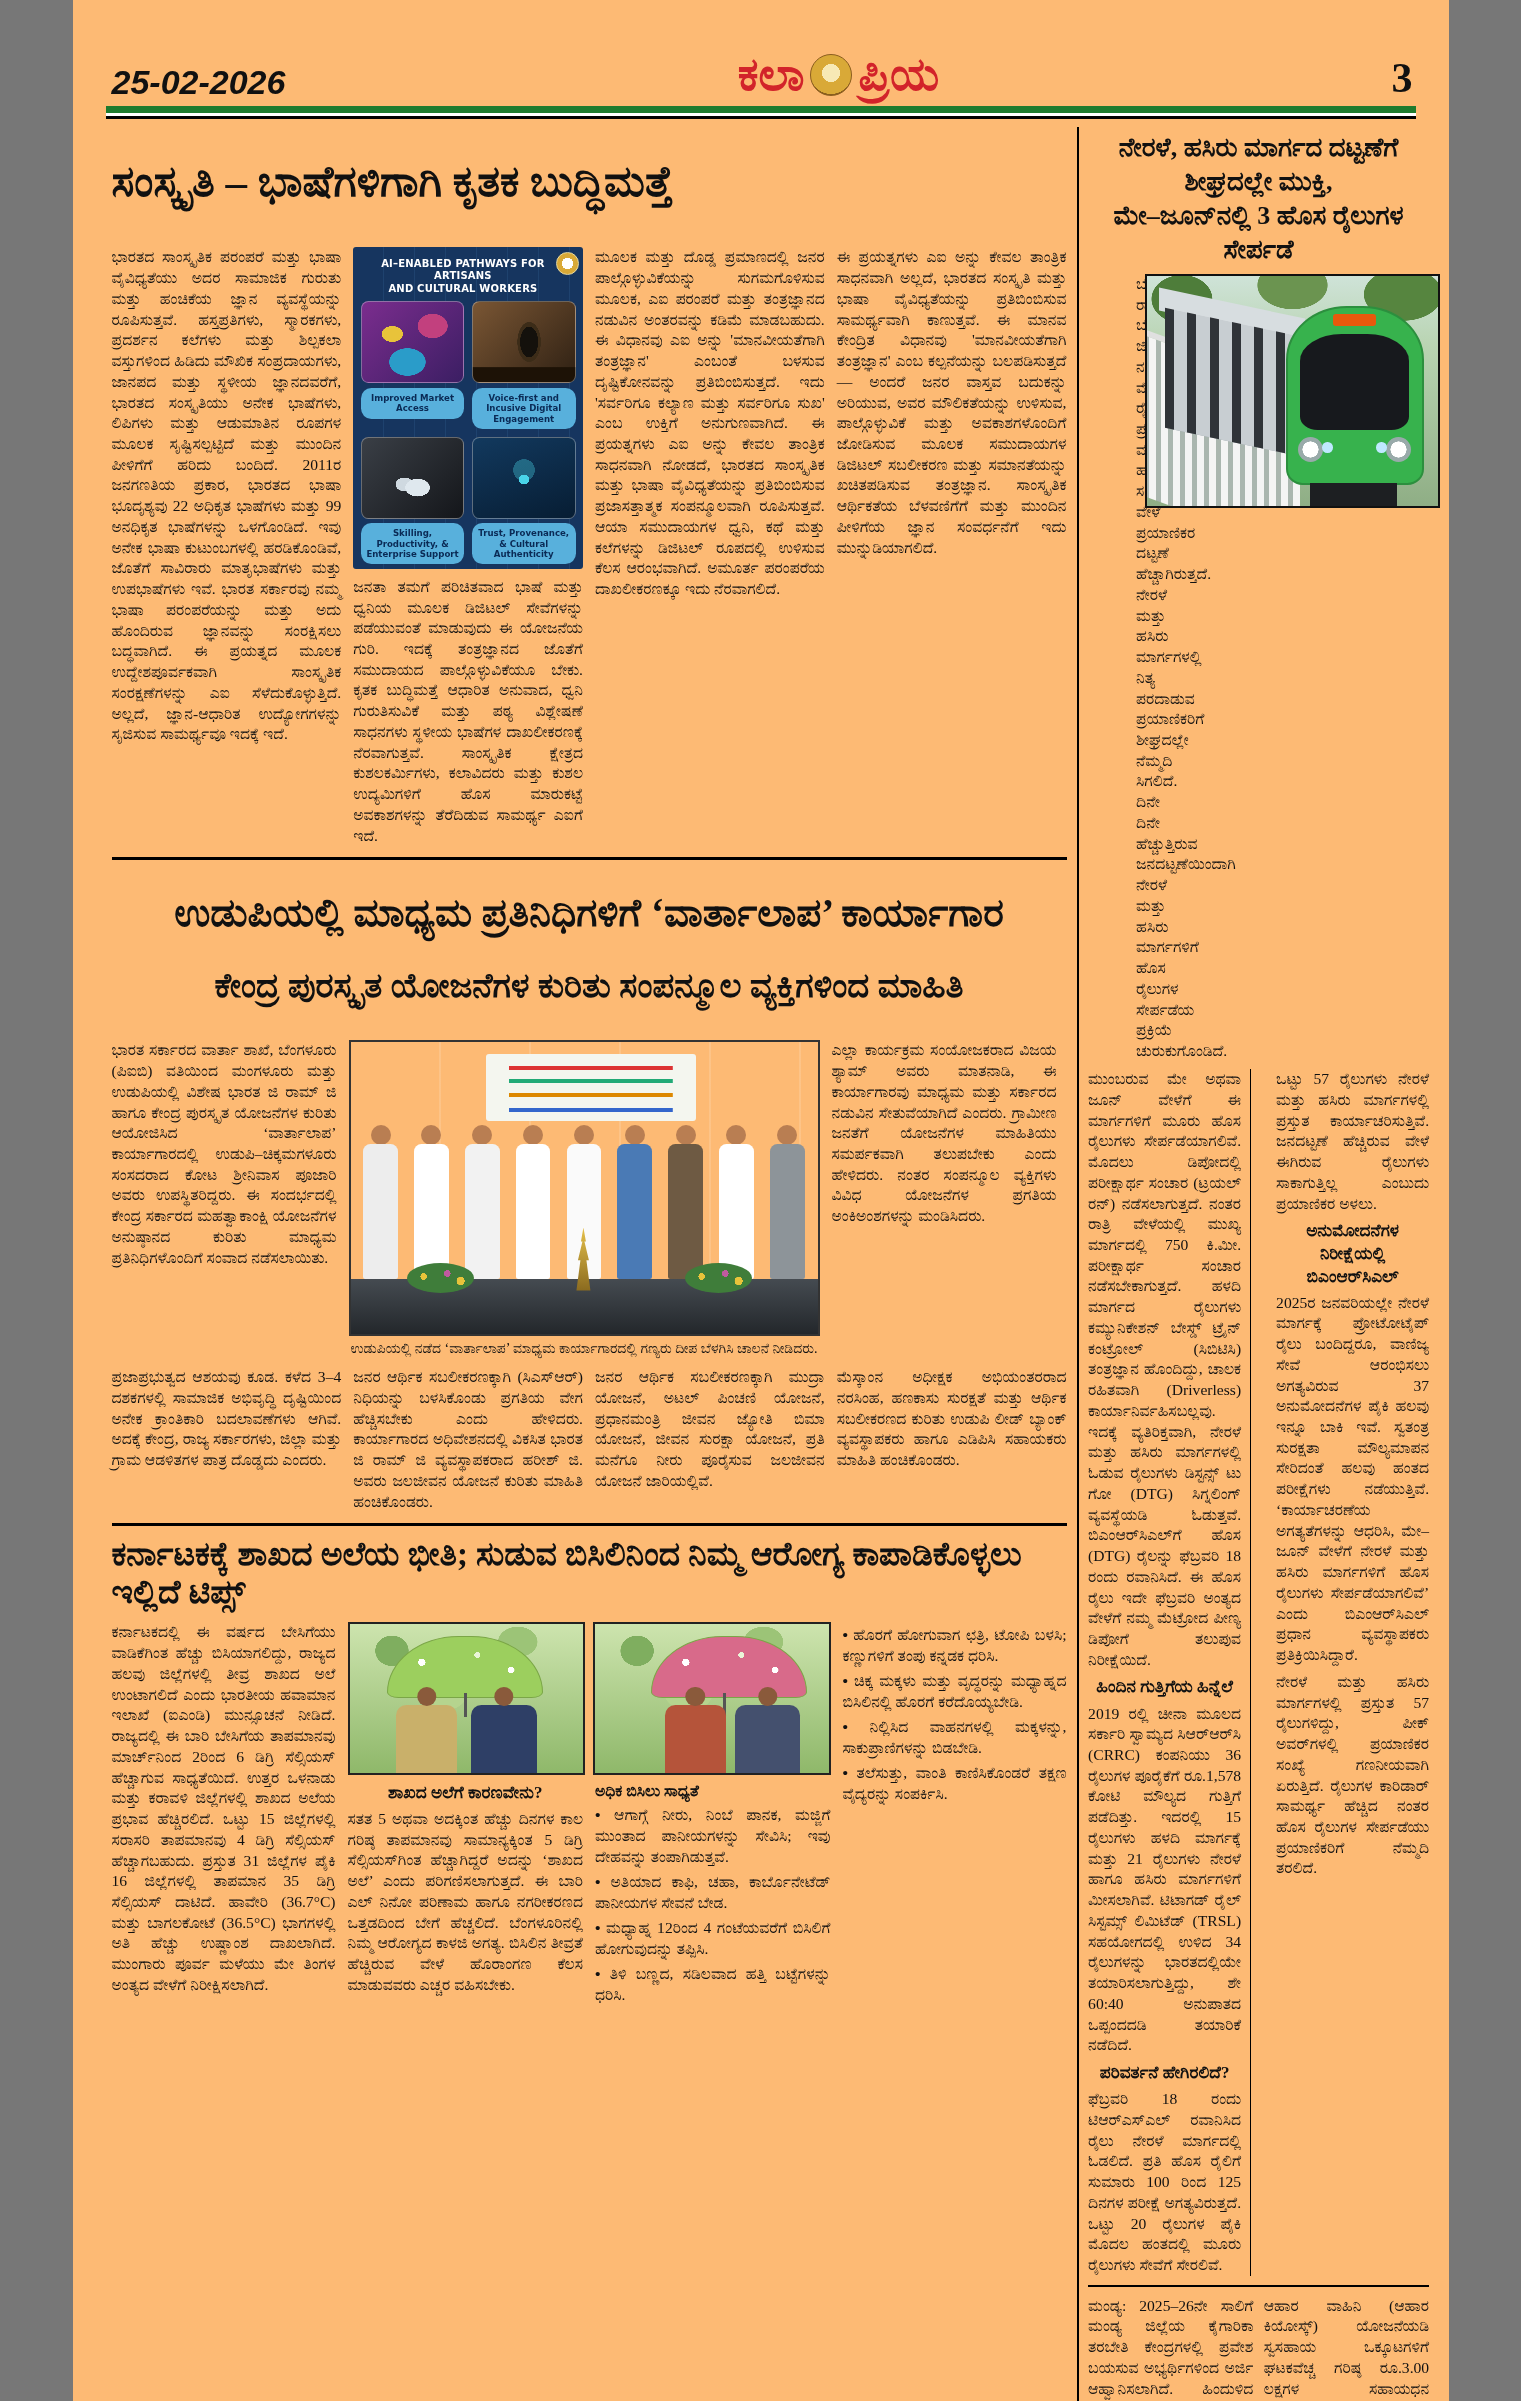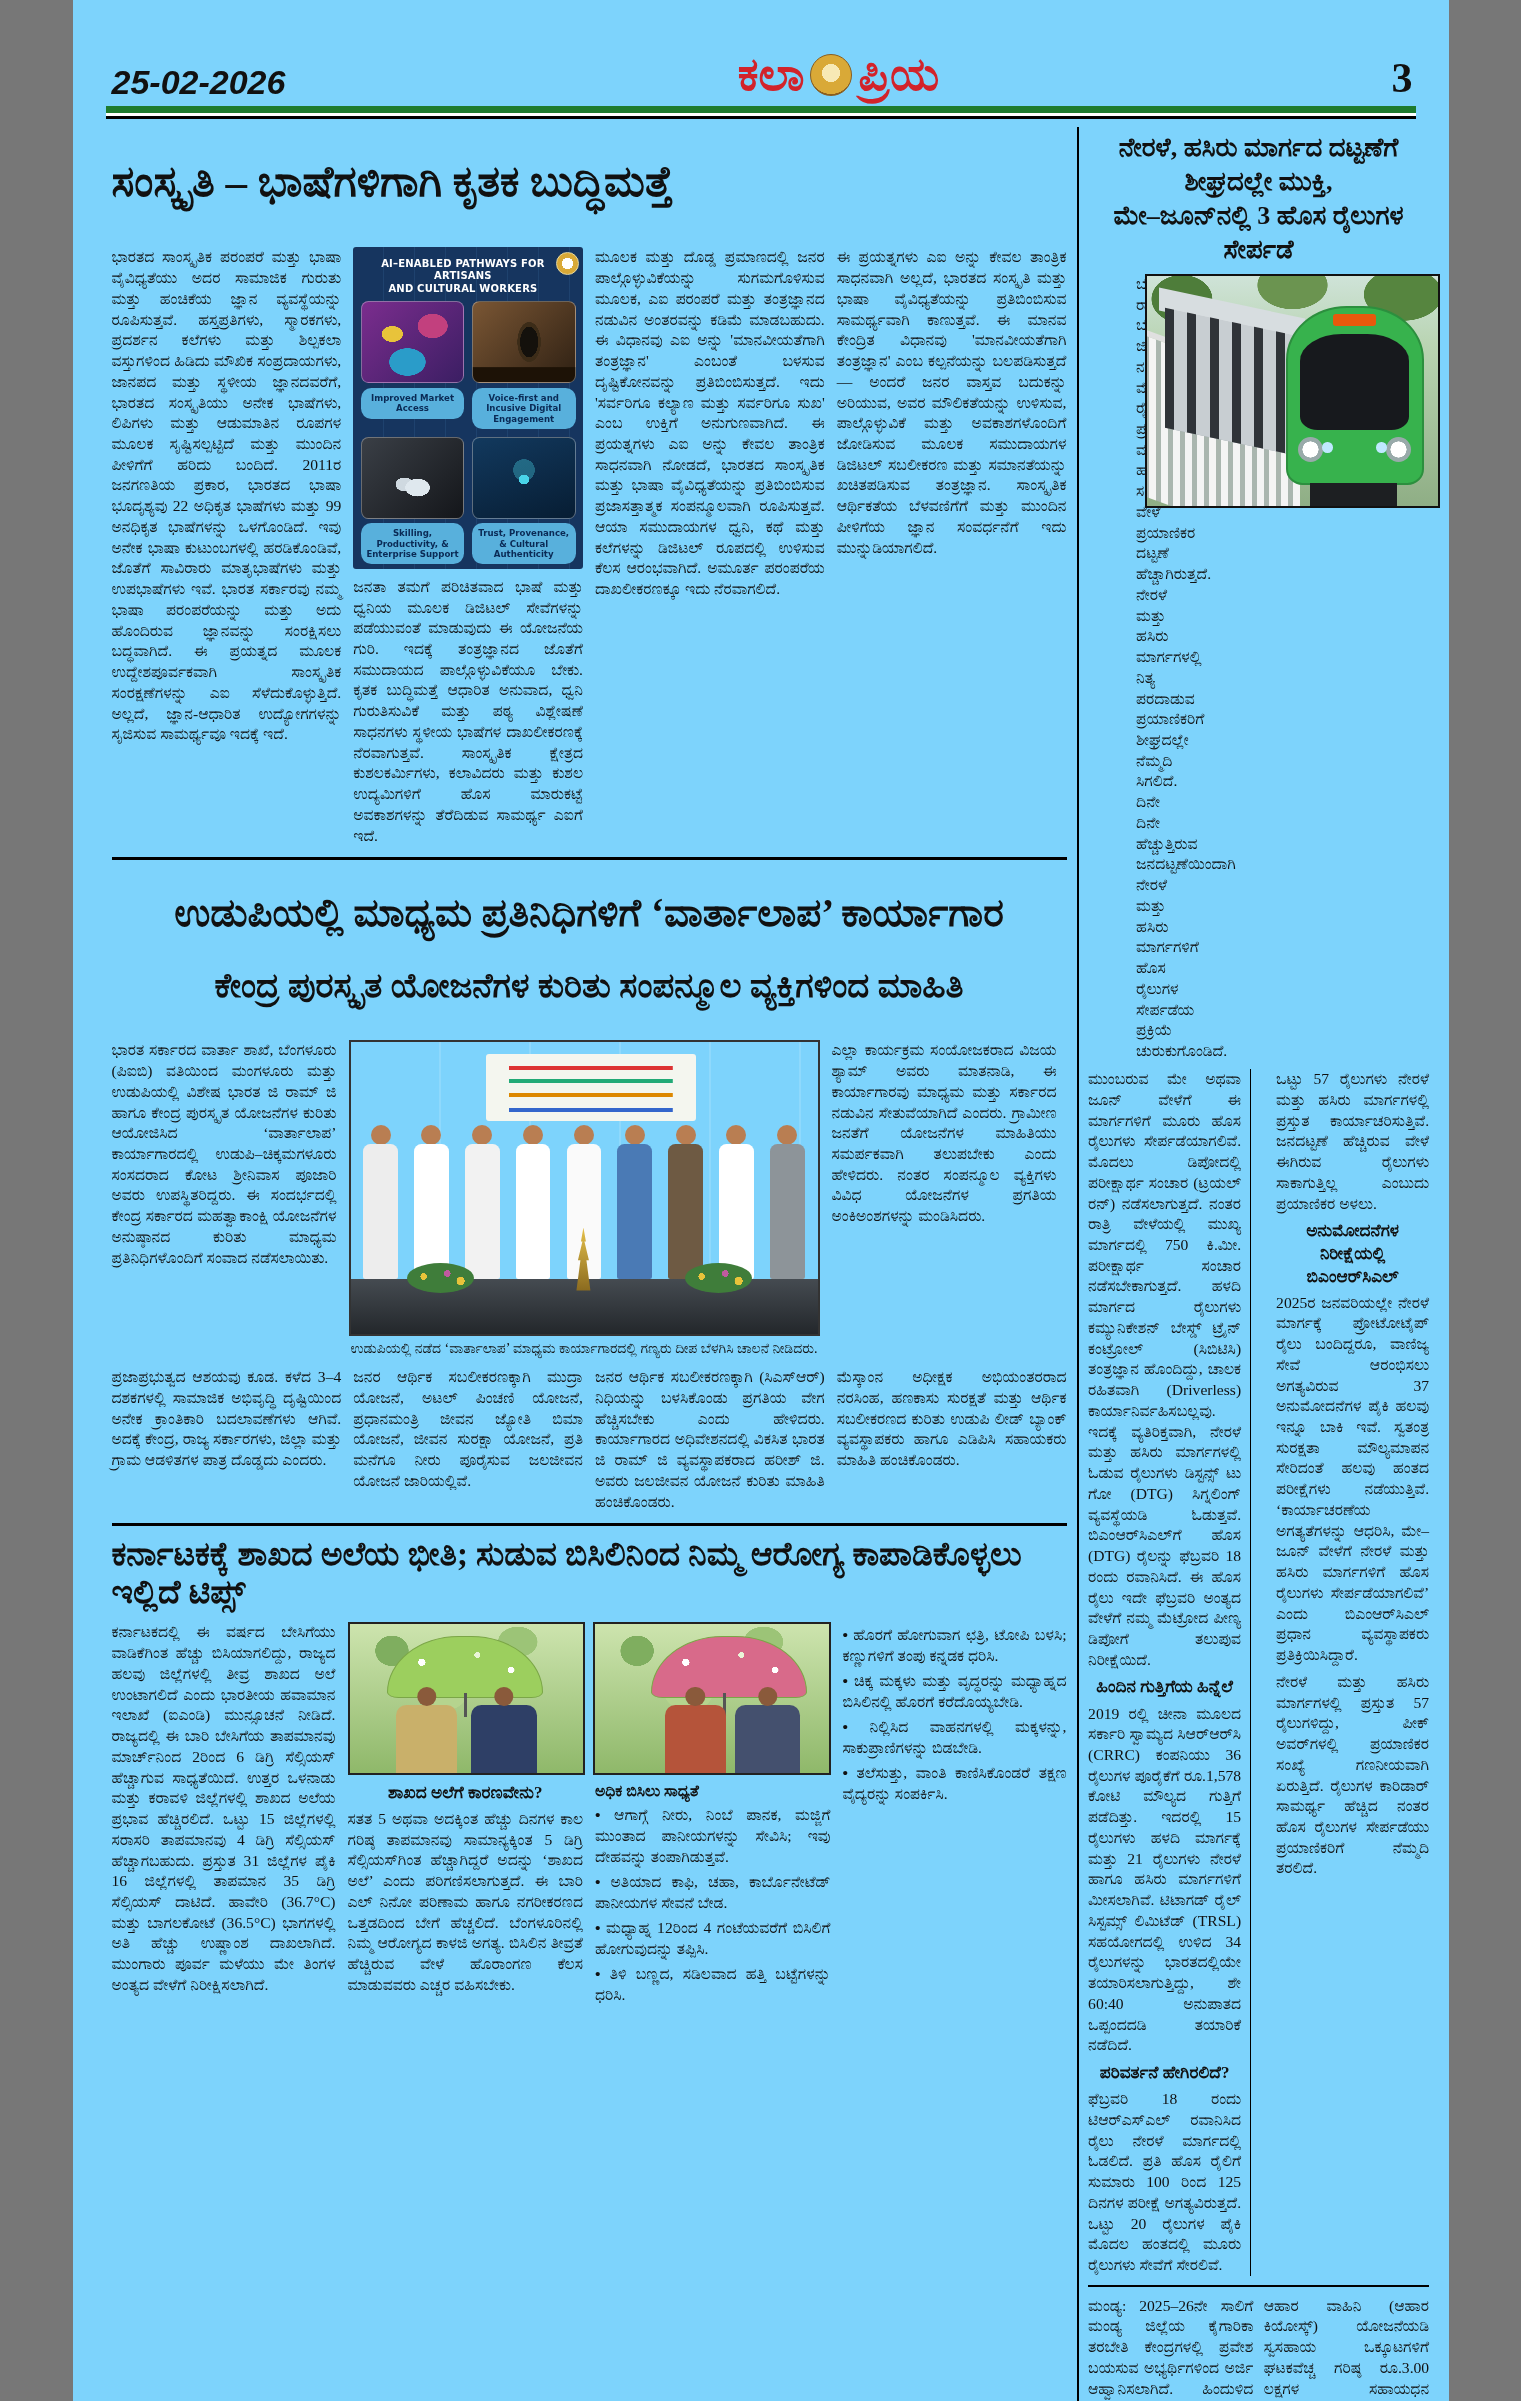--- a/index.html
+++ b/index.html
@@ -1,16 +1,16 @@
 <!DOCTYPE html>
 <html style="font-size:12px"><head>
 <meta charset="utf-8">
 <style>
   html,body{margin:0;padding:0;background:#777;}
-  .page{width:1376px;height:2401px;background:#7dd3fc;margin:0 auto;position:relative;
+  .page{width:1376px;height:2401px;background:#fdba74;margin:0 auto;position:relative;
         font-family:"Liberation Serif",serif;color:#111;overflow:hidden;box-sizing:border-box;}
   
   .hdr{height:106px;display:flex;align-items:flex-end;justify-content:space-between;
        padding:0 36px 4.5px 39px;box-sizing:border-box;}
   .hdr-date{font-family:"Liberation Sans",sans-serif;font-weight:bold;font-style:italic;font-size:34px;}
   .masthead{display:flex;align-items:center;gap:6px;font-weight:bold;font-size:46px;color:#d2232a;}
   .emblem{width:40px;height:40px;border-radius:50%;border:1.5px solid #8a5d1d;
           background:radial-gradient(circle at 50% 45%,#f7e9b5 0 30%,#d9a937 31% 70%,#8a5d1d 71% 100%);}
   .hdr-page{font-size:42px;font-weight:bold;}
   .rule-wrap{margin:0 33px;}
@@ -255,22 +255,22 @@
               <div class="wb-fl l"></div>
               <div class="wb-fl r"></div>
               <div class="wb-lamp"></div>
             </div>
             <div class="photoB-cap">ಉಡುಪಿಯಲ್ಲಿ ನಡೆದ ‘ವಾರ್ತಾಲಾಪ’ ಮಾಧ್ಯಮ ಕಾರ್ಯಾಗಾರದಲ್ಲಿ ಗಣ್ಯರು ದೀಪ ಬೆಳಗಿಸಿ ಚಾಲನೆ ನೀಡಿದರು.</div>
           </div>
           <div class="colB-side body">ಎಲ್ಲಾ ಕಾರ್ಯಕ್ರಮ ಸಂಯೋಜಕರಾದ ವಿಜಯ ಶ್ಯಾಮ್ ಅವರು ಮಾತನಾಡಿ, ಈ ಕಾರ್ಯಾಗಾರವು ಮಾಧ್ಯಮ ಮತ್ತು ಸರ್ಕಾರದ ನಡುವಿನ ಸೇತುವೆಯಾಗಿದೆ ಎಂದರು. ಗ್ರಾಮೀಣ ಜನತೆಗೆ ಯೋಜನೆಗಳ ಮಾಹಿತಿಯು ಸಮರ್ಪಕವಾಗಿ ತಲುಪಬೇಕು ಎಂದು ಹೇಳಿದರು. ನಂತರ ಸಂಪನ್ಮೂಲ ವ್ಯಕ್ತಿಗಳು ವಿವಿಧ ಯೋಜನೆಗಳ ಪ್ರಗತಿಯ ಅಂಕಿಅಂಶಗಳನ್ನು ಮಂಡಿಸಿದರು.</div>
         </div>
         <div class="rowB2">
           <div class="col body">ಪ್ರಜಾಪ್ರಭುತ್ವದ ಆಶಯವು ಕೂಡ. ಕಳೆದ 3–4 ದಶಕಗಳಲ್ಲಿ ಸಾಮಾಜಿಕ ಅಭಿವೃದ್ಧಿ ದೃಷ್ಟಿಯಿಂದ ಅನೇಕ ಕ್ರಾಂತಿಕಾರಿ ಬದಲಾವಣೆಗಳು ಆಗಿವೆ. ಅದಕ್ಕೆ ಕೇಂದ್ರ, ರಾಜ್ಯ ಸರ್ಕಾರಗಳು, ಜಿಲ್ಲಾ ಮತ್ತು ಗ್ರಾಮ ಆಡಳಿತಗಳ ಪಾತ್ರ ದೊಡ್ಡದು ಎಂದರು.</div>
+          <div class="col body">ಜನರ ಆರ್ಥಿಕ ಸಬಲೀಕರಣಕ್ಕಾಗಿ (ಸಿಎಸ್‌ಆರ್) ನಿಧಿಯನ್ನು ಬಳಸಿಕೊಂಡು ಪ್ರಗತಿಯ ವೇಗ ಹೆಚ್ಚಿಸಬೇಕು ಎಂದು ಹೇಳಿದರು. ಕಾರ್ಯಾಗಾರದ ಅಧಿವೇಶನದಲ್ಲಿ ವಿಕಸಿತ ಭಾರತ ಜಿ ರಾಮ್ ಜಿ ವ್ಯವಸ್ಥಾಪಕರಾದ ಹರೀಶ್ ಜಿ. ಅವರು ಜಲಜೀವನ ಯೋಜನೆ ಕುರಿತು ಮಾಹಿತಿ ಹಂಚಿಕೊಂಡರು.</div>
           <div class="col body">ಜನರ ಆರ್ಥಿಕ ಸಬಲೀಕರಣಕ್ಕಾಗಿ ಮುದ್ರಾ ಯೋಜನೆ, ಅಟಲ್ ಪಿಂಚಣಿ ಯೋಜನೆ, ಪ್ರಧಾನಮಂತ್ರಿ ಜೀವನ ಜ್ಯೋತಿ ಬಿಮಾ ಯೋಜನೆ, ಜೀವನ ಸುರಕ್ಷಾ ಯೋಜನೆ, ಪ್ರತಿ ಮನೆಗೂ ನೀರು ಪೂರೈಸುವ ಜಲಜೀವನ ಯೋಜನೆ ಜಾರಿಯಲ್ಲಿವೆ.</div>
-          <div class="col body">ಜನರ ಆರ್ಥಿಕ ಸಬಲೀಕರಣಕ್ಕಾಗಿ (ಸಿಎಸ್‌ಆರ್) ನಿಧಿಯನ್ನು ಬಳಸಿಕೊಂಡು ಪ್ರಗತಿಯ ವೇಗ ಹೆಚ್ಚಿಸಬೇಕು ಎಂದು ಹೇಳಿದರು. ಕಾರ್ಯಾಗಾರದ ಅಧಿವೇಶನದಲ್ಲಿ ವಿಕಸಿತ ಭಾರತ ಜಿ ರಾಮ್ ಜಿ ವ್ಯವಸ್ಥಾಪಕರಾದ ಹರೀಶ್ ಜಿ. ಅವರು ಜಲಜೀವನ ಯೋಜನೆ ಕುರಿತು ಮಾಹಿತಿ ಹಂಚಿಕೊಂಡರು.</div>
           <div class="col body">ಮೆಸ್ಕಾಂನ ಅಧೀಕ್ಷಕ ಅಭಿಯಂತರರಾದ ನರಸಿಂಹ, ಹಣಕಾಸು ಸುರಕ್ಷತೆ ಮತ್ತು ಆರ್ಥಿಕ ಸಬಲೀಕರಣದ ಕುರಿತು ಉಡುಪಿ ಲೀಡ್ ಬ್ಯಾಂಕ್ ವ್ಯವಸ್ಥಾಪಕರು ಹಾಗೂ ಎಡಿಪಿಸಿ ಸಹಾಯಕರು ಮಾಹಿತಿ ಹಂಚಿಕೊಂಡರು.</div>
         </div>
       </section>
 
       <hr class="hrL">
 
       <section>
         <h2 class="headC">ಕರ್ನಾಟಕಕ್ಕೆ ಶಾಖದ ಅಲೆಯ ಭೀತಿ; ಸುಡುವ ಬಿಸಿಲಿನಿಂದ ನಿಮ್ಮ ಆರೋಗ್ಯ ಕಾಪಾಡಿಕೊಳ್ಳಲು ಇಲ್ಲಿದೆ ಟಿಪ್ಸ್</h2>
         <div class="rowC">
           <div class="col body">ಕರ್ನಾಟಕದಲ್ಲಿ ಈ ವರ್ಷದ ಬೇಸಿಗೆಯು ವಾಡಿಕೆಗಿಂತ ಹೆಚ್ಚು ಬಿಸಿಯಾಗಲಿದ್ದು, ರಾಜ್ಯದ ಹಲವು ಜಿಲ್ಲೆಗಳಲ್ಲಿ ತೀವ್ರ ಶಾಖದ ಅಲೆ ಉಂಟಾಗಲಿದೆ ಎಂದು ಭಾರತೀಯ ಹವಾಮಾನ ಇಲಾಖೆ (ಐಎಂಡಿ) ಮುನ್ಸೂಚನೆ ನೀಡಿದೆ. ರಾಜ್ಯದಲ್ಲಿ ಈ ಬಾರಿ ಬೇಸಿಗೆಯ ತಾಪಮಾನವು ಮಾರ್ಚ್‌ನಿಂದ 2ರಿಂದ 6 ಡಿಗ್ರಿ ಸೆಲ್ಸಿಯಸ್ ಹೆಚ್ಚಾಗುವ ಸಾಧ್ಯತೆಯಿದೆ. ಉತ್ತರ ಒಳನಾಡು ಮತ್ತು ಕರಾವಳಿ ಜಿಲ್ಲೆಗಳಲ್ಲಿ ಶಾಖದ ಅಲೆಯ ಪ್ರಭಾವ ಹೆಚ್ಚಿರಲಿದೆ. ಒಟ್ಟು 15 ಜಿಲ್ಲೆಗಳಲ್ಲಿ ಸರಾಸರಿ ತಾಪಮಾನವು 4 ಡಿಗ್ರಿ ಸೆಲ್ಸಿಯಸ್ ಹೆಚ್ಚಾಗಬಹುದು. ಪ್ರಸ್ತುತ 31 ಜಿಲ್ಲೆಗಳ ಪೈಕಿ 16 ಜಿಲ್ಲೆಗಳಲ್ಲಿ ತಾಪಮಾನ 35 ಡಿಗ್ರಿ ಸೆಲ್ಸಿಯಸ್ ದಾಟಿದೆ. ಹಾವೇರಿ (36.7°C) ಮತ್ತು ಬಾಗಲಕೋಟೆ (36.5°C) ಭಾಗಗಳಲ್ಲಿ ಅತಿ ಹೆಚ್ಚು ಉಷ್ಣಾಂಶ ದಾಖಲಾಗಿದೆ. ಮುಂಗಾರು ಪೂರ್ವ ಮಳೆಯು ಮೇ ತಿಂಗಳ ಅಂತ್ಯದ ವೇಳೆಗೆ ನಿರೀಕ್ಷಿಸಲಾಗಿದೆ.</div>

